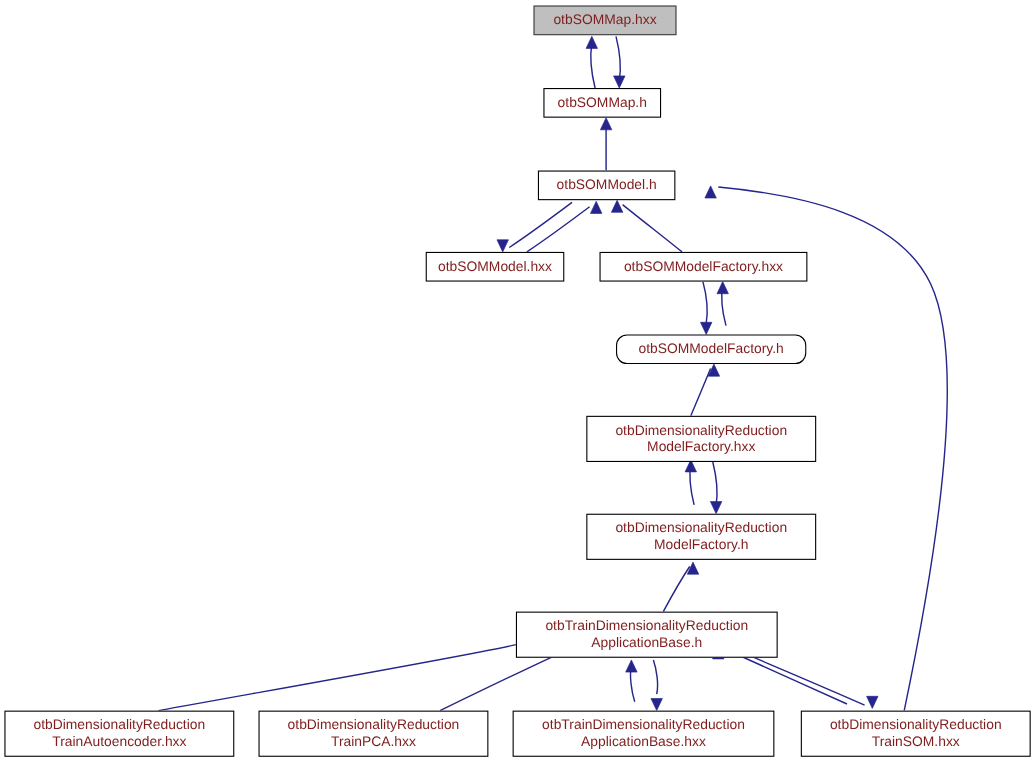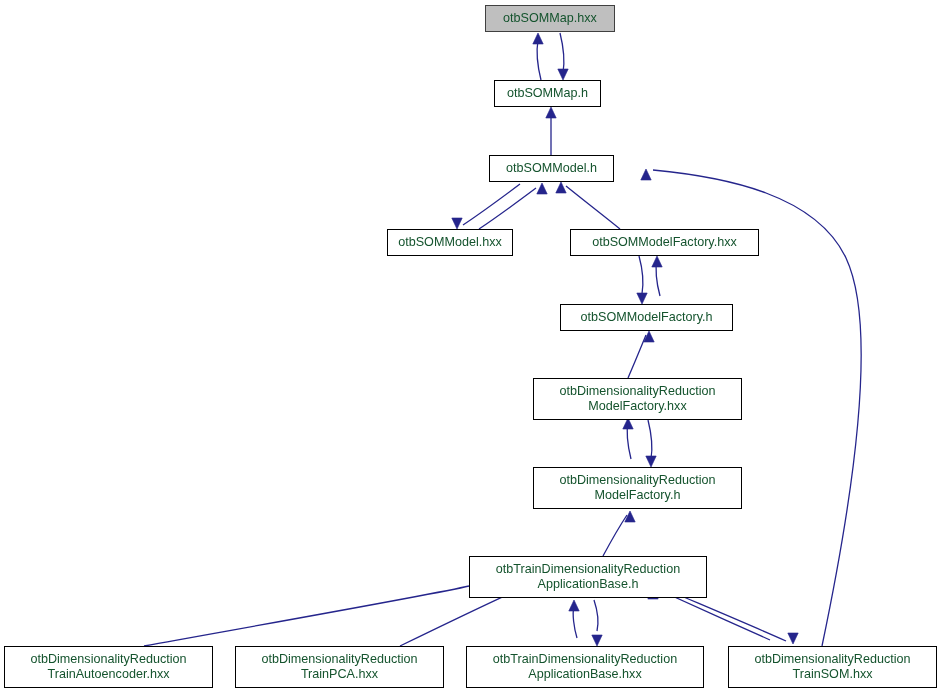--- a/index.html
+++ b/index.html
@@ -24,21 +24,21 @@
     top: 0;
     width: 941px;
     height: 693px;
     pointer-events: none;
   }
   .node {
     position: absolute;
     box-sizing: border-box;
     border: 1px solid #000000;
     background: #ffffff;
-    color: #14532d;
+    color: #7f1d1d;
     font-size: 12.6px;
     line-height: 15px;
     text-align: center;
     display: flex;
     align-items: center;
     justify-content: center;
     white-space: pre;
     cursor: pointer;
   }
   .node.highlight {
@@ -98,22 +98,22 @@
         <path d="M 672,592 C 700,604 750,625 786,641" stroke="#25258c" stroke-width="1.3" fill="none"></path>
         <polygon points="0,0 -5.2,11 5.2,11" fill="#25258c" stroke="#25258c" stroke-width="0.6" transform="translate(793,644) rotate(180)"></polygon>
       </g>
   </svg>
 
   <div id="node-layer">
       <div class="node highlight" style="left: 485px; top: 5px; width: 130px; height: 27px; background: rgb(191, 191, 191); border-color: rgb(64, 64, 64);"><span class="label">otbSOMMap.hxx</span></div>
       <div class="node" style="left: 494px; top: 80px; width: 107px; height: 27px; background: rgb(255, 255, 255); border-color: rgb(0, 0, 0);"><span class="label">otbSOMMap.h</span></div>
       <div class="node" style="left: 489px; top: 155px; width: 125px; height: 27px; background: rgb(255, 255, 255); border-color: rgb(0, 0, 0); justify-content: center;"><span class="label">otbSOMModel.h</span></div>
       <div class="node" style="left: 387px; top: 229px; width: 126px; height: 27px; background: rgb(255, 255, 255); border-color: rgb(0, 0, 0);"><span class="label">otbSOMModel.hxx</span></div>
-      <div class="node" style="left: 570px; top: 229px; width: 189px; height: 27px; background: rgb(255, 255, 255); border-color: rgb(0, 0, 0);"><span class="label">otbSOMModelFactory.hxx</span></div>
-      <div class="node" style="left: 560px; top: 304px; width: 173px; height: 27px; background: rgb(255, 255, 255); border-color: rgb(0, 0, 0);"><span class="label">otbSOMModelFactory.h</span></div>
+      <div class="node" style="left: 545px; top: 229px; width: 189px; height: 27px; background: rgb(255, 255, 255); border-color: rgb(0, 0, 0);"><span class="label">otbSOMModelFactory.hxx</span></div>
+      <div class="node" style="left: 560px; top: 304px; width: 173px; height: 27px; background: rgb(255, 255, 255); border-color: rgb(0, 0, 0); border-radius: 10px;"><span class="label">otbSOMModelFactory.h</span></div>
       <div class="node" style="left: 533px; top: 378px; width: 209px; height: 42px; background: rgb(255, 255, 255); border-color: rgb(0, 0, 0);"><span class="label">otbDimensionalityReduction
 ModelFactory.hxx</span></div>
       <div class="node" style="left: 533px; top: 467px; width: 209px; height: 42px; background: rgb(255, 255, 255); border-color: rgb(0, 0, 0);"><span class="label">otbDimensionalityReduction
 ModelFactory.h</span></div>
       <div class="node" style="left: 469px; top: 556px; width: 238px; height: 42px; background: rgb(255, 255, 255); border-color: rgb(0, 0, 0);"><span class="label">otbTrainDimensionalityReduction
 ApplicationBase.h</span></div>
       <div class="node" style="left: 4px; top: 646px; width: 209px; height: 42px; background: rgb(255, 255, 255); border-color: rgb(0, 0, 0);"><span class="label">otbDimensionalityReduction
 TrainAutoencoder.hxx</span></div>
       <div class="node" style="left: 235px; top: 646px; width: 209px; height: 42px; background: rgb(255, 255, 255); border-color: rgb(0, 0, 0);"><span class="label">otbDimensionalityReduction
 TrainPCA.hxx</span></div>

